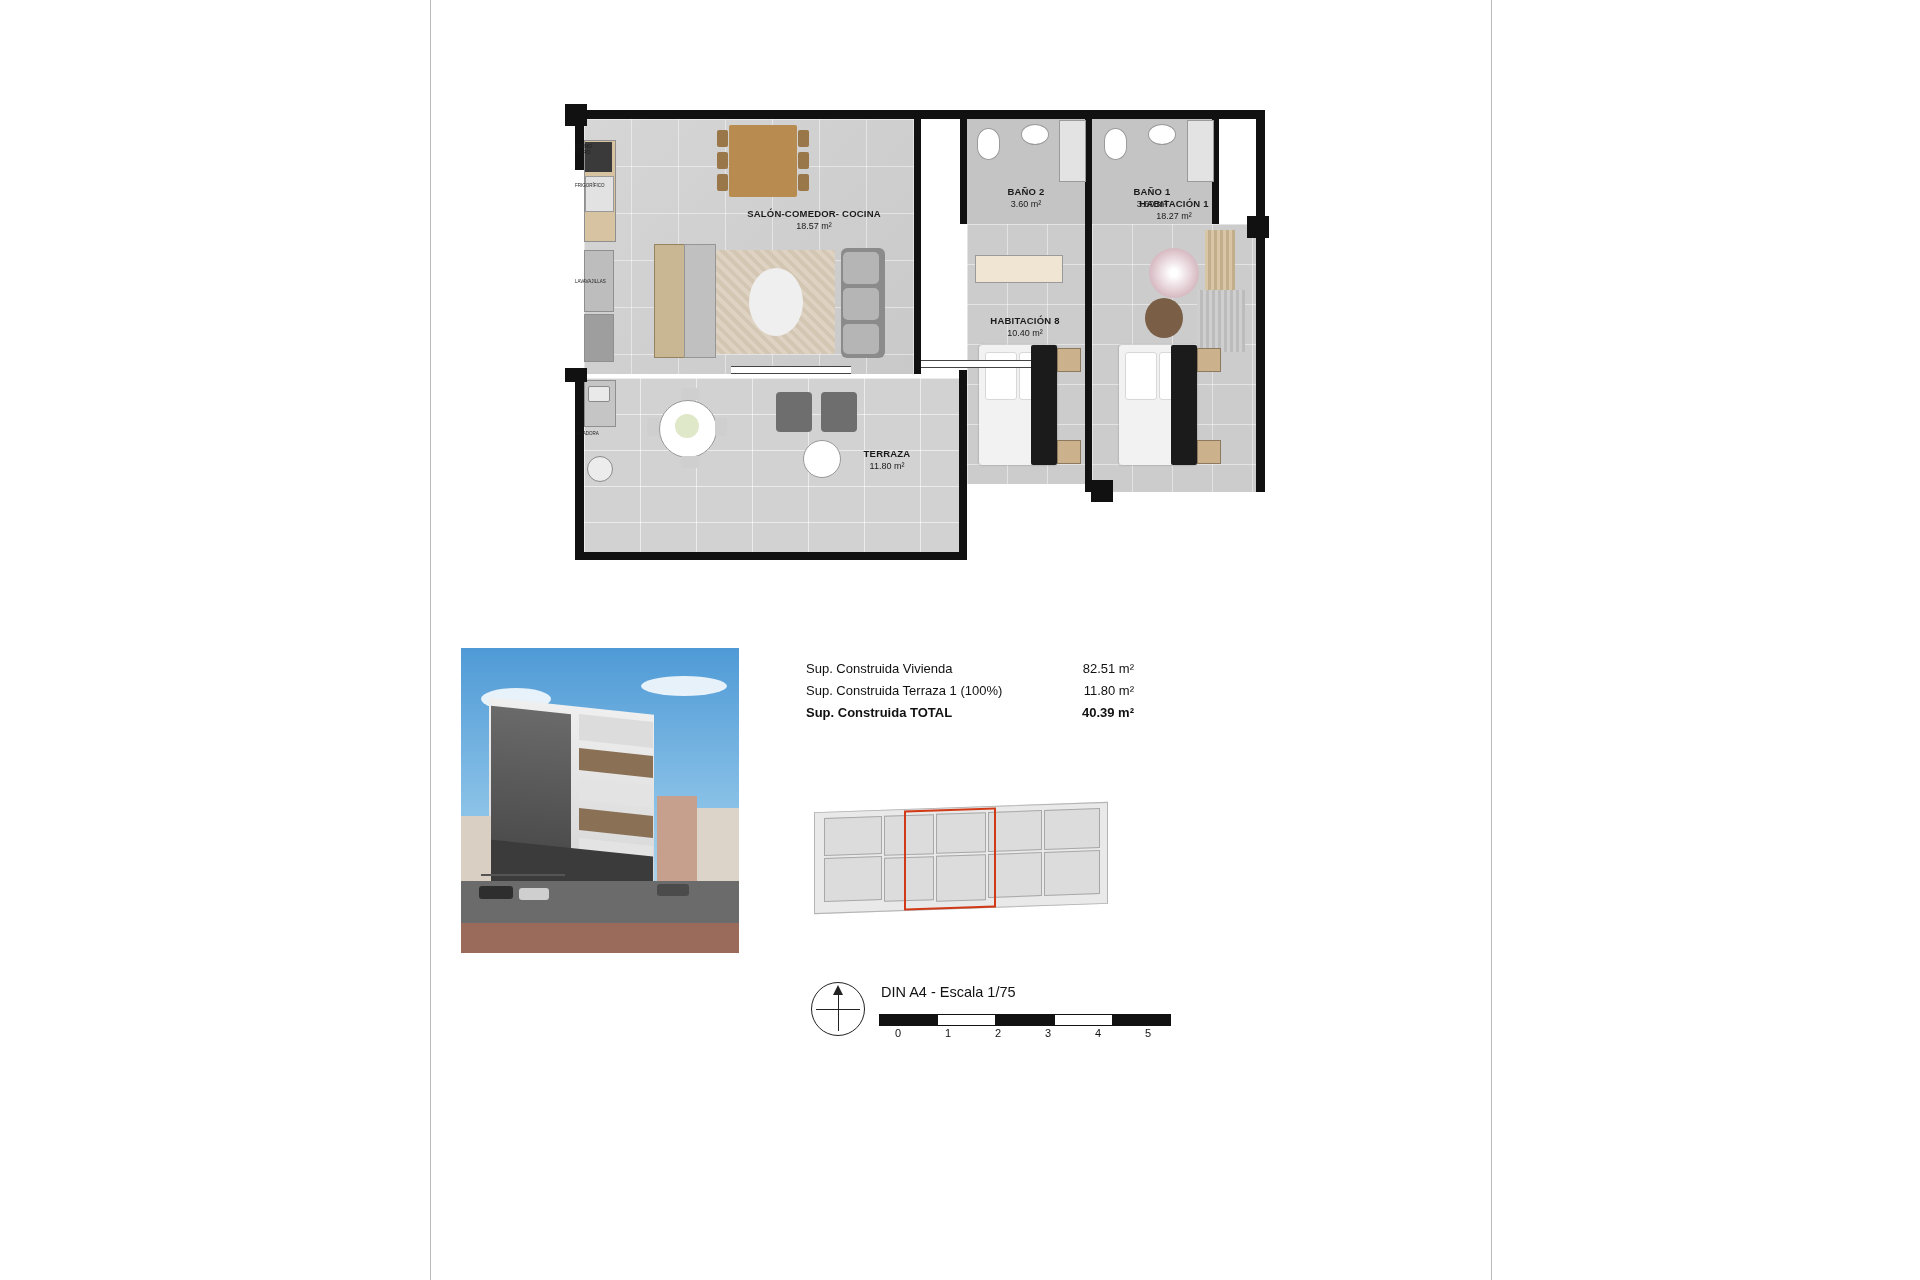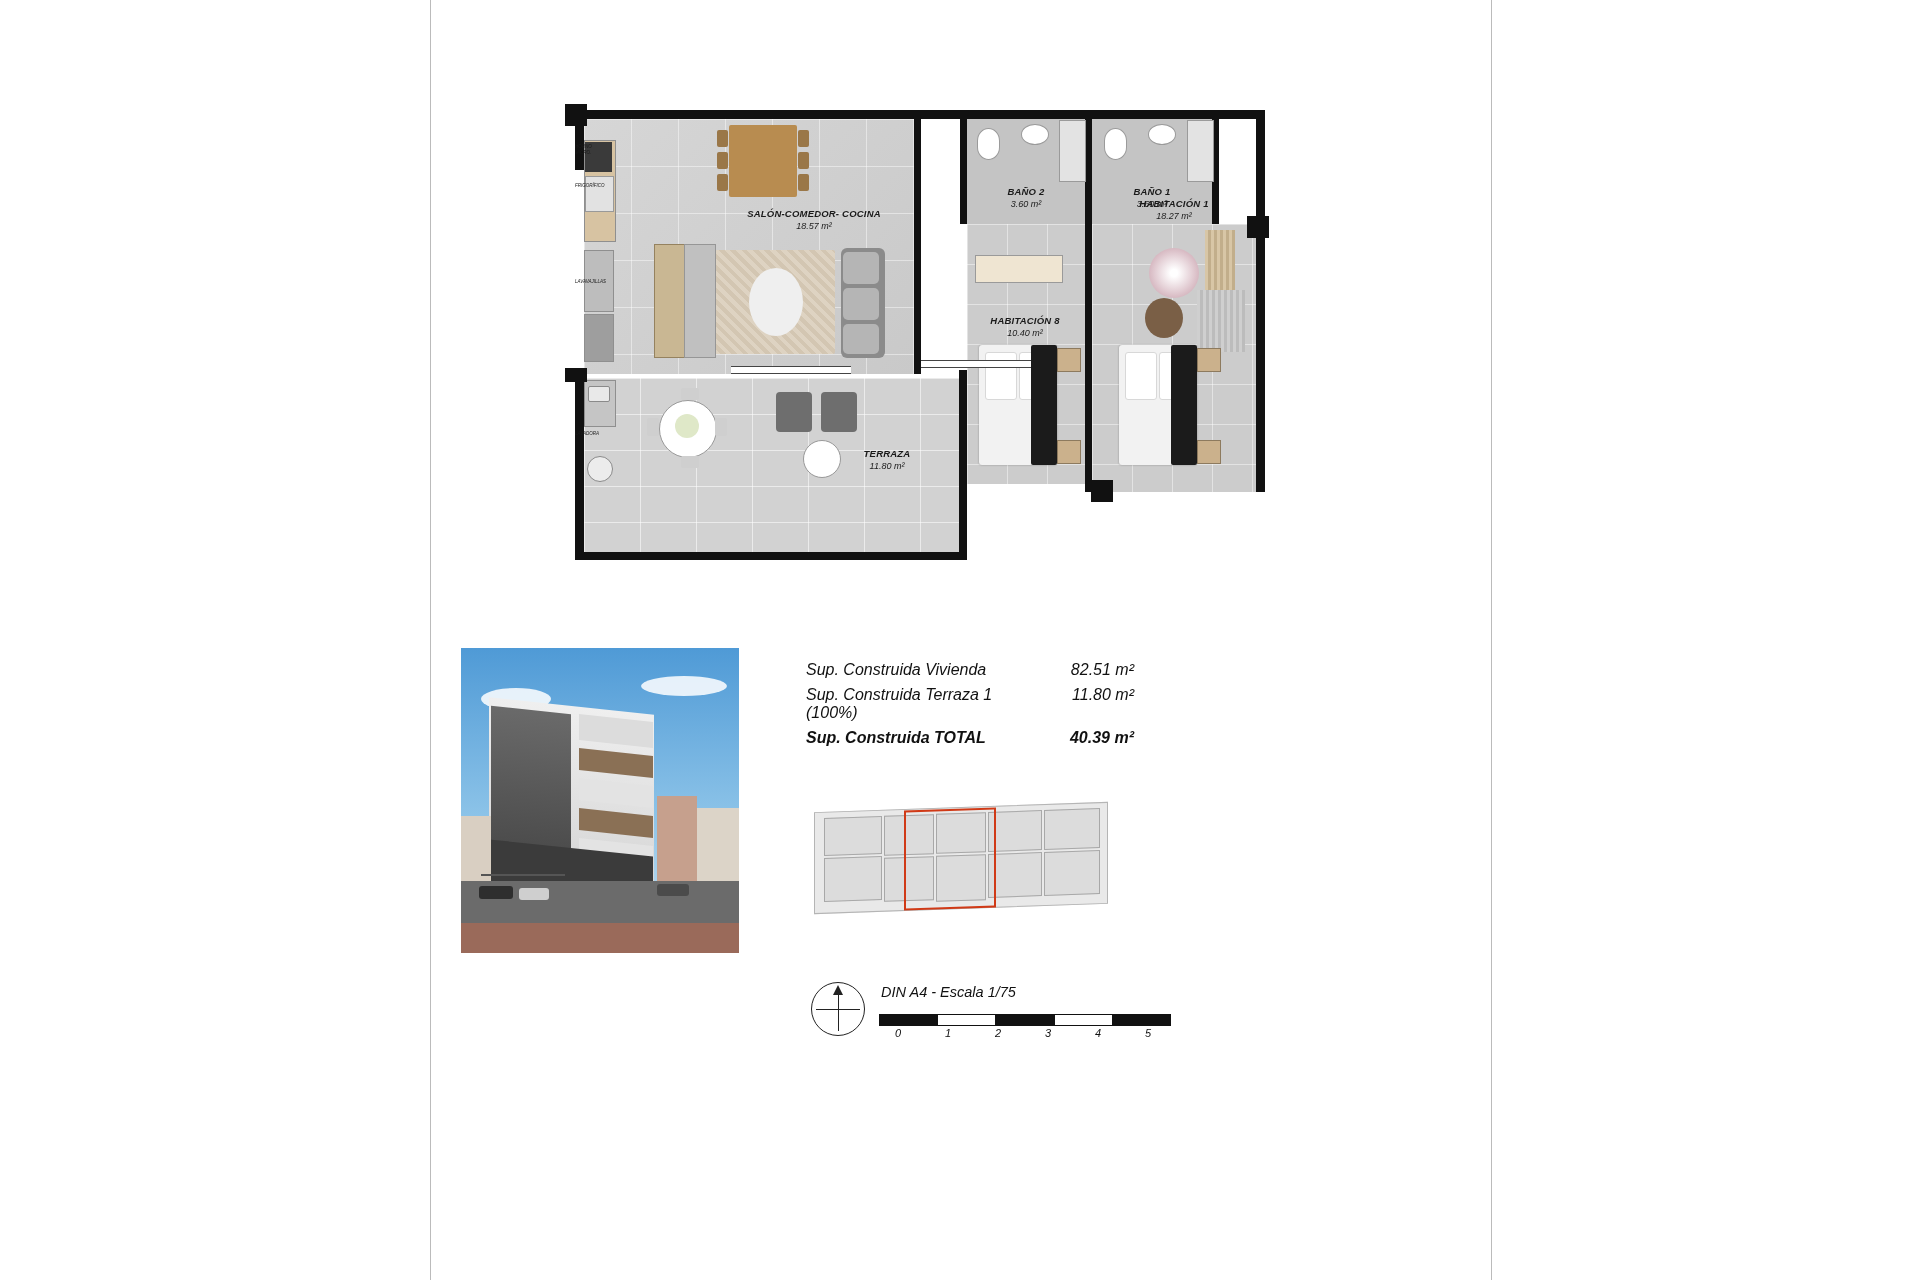--- a/index.html
+++ b/index.html
@@ -1,18 +1,18 @@
 <!DOCTYPE html>
 <html><head>
 <meta charset="utf-8">
 <style>
   html,body{margin:0;padding:0;background:#ffffff;}
   body{width:1920px;height:1280px;font-family:"Liberation Sans",sans-serif;overflow:hidden;}
   .page{position:absolute;left:430px;top:0;width:1060px;height:1280px;background:#fff;border-left:1px solid #bbb;border-right:1px solid #bbb;}
-  .sheet{position:absolute;inset:0;font-style:italic;}
+  .sheet{position:absolute;inset:0;}
 
   
   .plan{position:absolute;left:120px;top:100px;width:830px;height:480px;}
 
   .wall{position:absolute;background:#111;}
   .room{position:absolute;background:#cfcfcf;}
   .floorA{background:linear-gradient(135deg,#d6d6d6 0%,#c9c9c9 100%);}
   .floorB{background:#c4c4c4;}
   .floorC{background:#cccccc;}
   .tilegrid{position:absolute;inset:0;
@@ -44,21 +44,21 @@
   .sky{position:absolute;inset:0;background:linear-gradient(180deg,#4f9ad6 0%,#8cc3e8 55%,#cfe3f0 100%);}
   .cloud{position:absolute;background:rgba(255,255,255,.85);border-radius:50%;}
   .bld{position:absolute;}
   .street{position:absolute;left:0;bottom:0;width:100%;height:72px;background:#6b6b6b;}
   .sidewalk{position:absolute;left:0;bottom:0;width:100%;height:30px;background:#9a6a5a;}
   .car{position:absolute;border-radius:3px;}
 
   .info{position:absolute;left:375px;top:640px;width:330px;}
   .title{font-family:"Liberation Sans",sans-serif;font-size:27px;color:#111;letter-spacing:-.3px;}
   .title .sub{font-size:19px;font-weight:bold;}
-  .rowline{display:flex;justify-content:flex-start;font-size:16px;color:#111;margin-top:7px;}
+  .rowline{display:flex;justify-content:flex-start;font-size:13px;color:#111;margin-top:7px;}
   .rowline .n{width:228px;}
   .rowline .v{width:100px;text-align:right;}
   .rowline.total .n,.rowline.total .v{font-weight:bold;}
   .rowline .n b{font-weight:bold;}
 
   .keyplan{position:absolute;left:375px;top:795px;width:310px;height:125px;background:#fff;}
   .kpseg{position:absolute;background:#e9e9e9;border:1px solid #b5b5b5;}
   .kproom{position:absolute;background:#dcdcdc;border:1px solid #a8a8a8;}
   .kpsel{position:absolute;border:2.5px solid #d03a17;}
 

